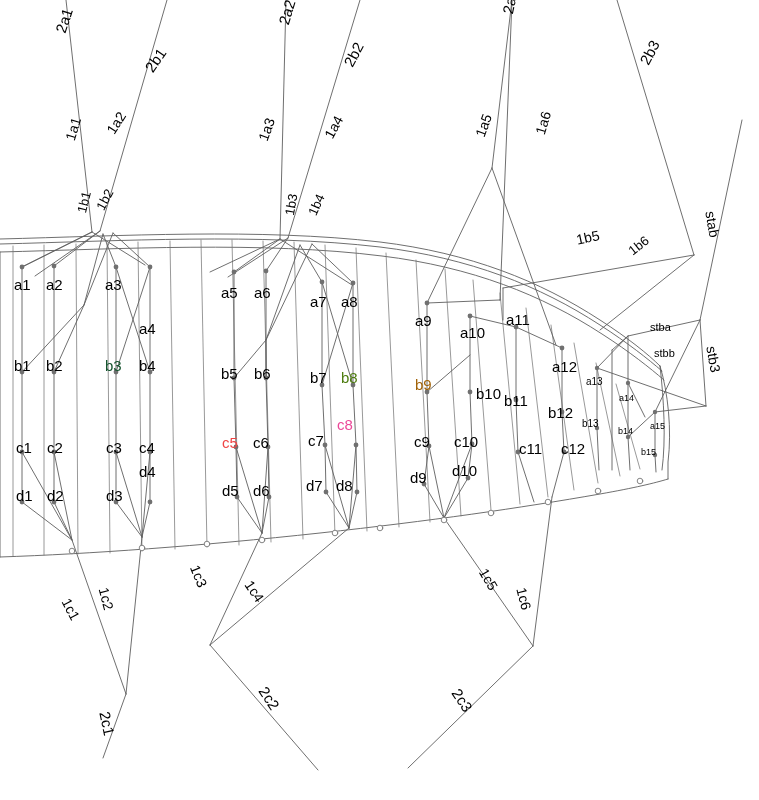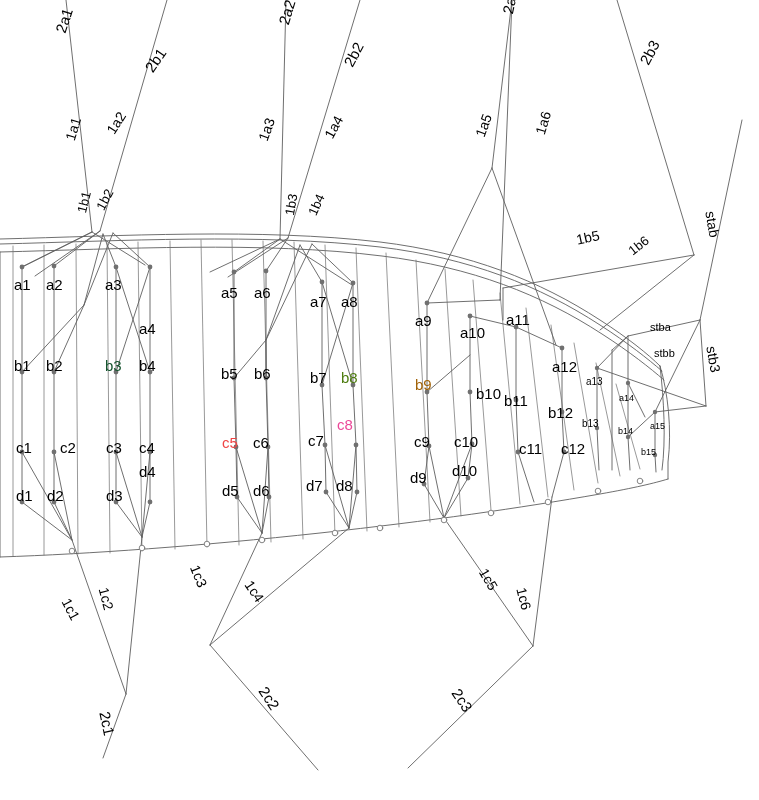--- a/index.html
+++ b/index.html
@@ -314,21 +314,21 @@
       <div class="lbl" style="left: 310px; top: 370px; font-size: 15px; color: rgb(0, 0, 0);">b7</div>
       <div class="lbl" style="left: 341px; top: 370px; font-size: 15px; color: #4d7c0f;">b8</div>
       <div class="lbl" style="left: 415px; top: 377px; font-size: 15px; color: #a16207;">b9</div>
       <div class="lbl" style="left: 460px; top: 386px; font-size: 15px; color: rgb(0, 0, 0); margin-left: 16px;">b10</div>
       <div class="lbl" style="left: 504px; top: 393px; font-size: 15px; color: rgb(0, 0, 0);">b11</div>
       <div class="lbl" style="left: 548px; top: 405px; font-size: 15px; color: rgb(0, 0, 0);">b12</div>
       <div class="lbl" style="left: 582px; top: 419px; font-size: 10px; color: rgb(0, 0, 0);">b13</div>
       <div class="lbl" style="left: 618px; top: 427px; font-size: 9px; color: rgb(0, 0, 0);">b14</div>
       <div class="lbl" style="left: 641px; top: 448px; font-size: 9px; color: rgb(0, 0, 0);">b15</div>
       <div class="lbl" style="left: 16px; top: 440px; font-size: 15px; color: rgb(0, 0, 0);">c1</div>
-      <div class="lbl" style="left: 47px; top: 440px; font-size: 15px; color: rgb(0, 0, 0); margin-left: 13px;">c2</div>
+      <div class="lbl" style="left: 47px; top: 440px; font-size: 15px; color: rgb(0, 0, 0);">c2</div>
       <div class="lbl" style="left: 106px; top: 440px; font-size: 15px; color: rgb(0, 0, 0);">c3</div>
       <div class="lbl" style="left: 139px; top: 440px; font-size: 15px; color: rgb(0, 0, 0);">c4</div>
       <div class="lbl" style="left: 222px; top: 435px; font-size: 15px; color: #ef4444;">c5</div>
       <div class="lbl" style="left: 253px; top: 435px; font-size: 15px; color: rgb(0, 0, 0);">c6</div>
       <div class="lbl" style="left: 308px; top: 433px; font-size: 15px; color: rgb(0, 0, 0);">c7</div>
       <div class="lbl" style="left: 337px; top: 417px; font-size: 15px; color: #ec4899;">c8</div>
       <div class="lbl" style="left: 414px; top: 434px; font-size: 15px; color: rgb(0, 0, 0);">c9</div>
       <div class="lbl" style="left: 454px; top: 434px; font-size: 15px; color: rgb(0, 0, 0);">c10</div>
       <div class="lbl" style="left: 519px; top: 441px; font-size: 15px; color: rgb(0, 0, 0);">c11</div>
       <div class="lbl" style="left: 561px; top: 441px; font-size: 15px; color: rgb(0, 0, 0);">c12</div>

